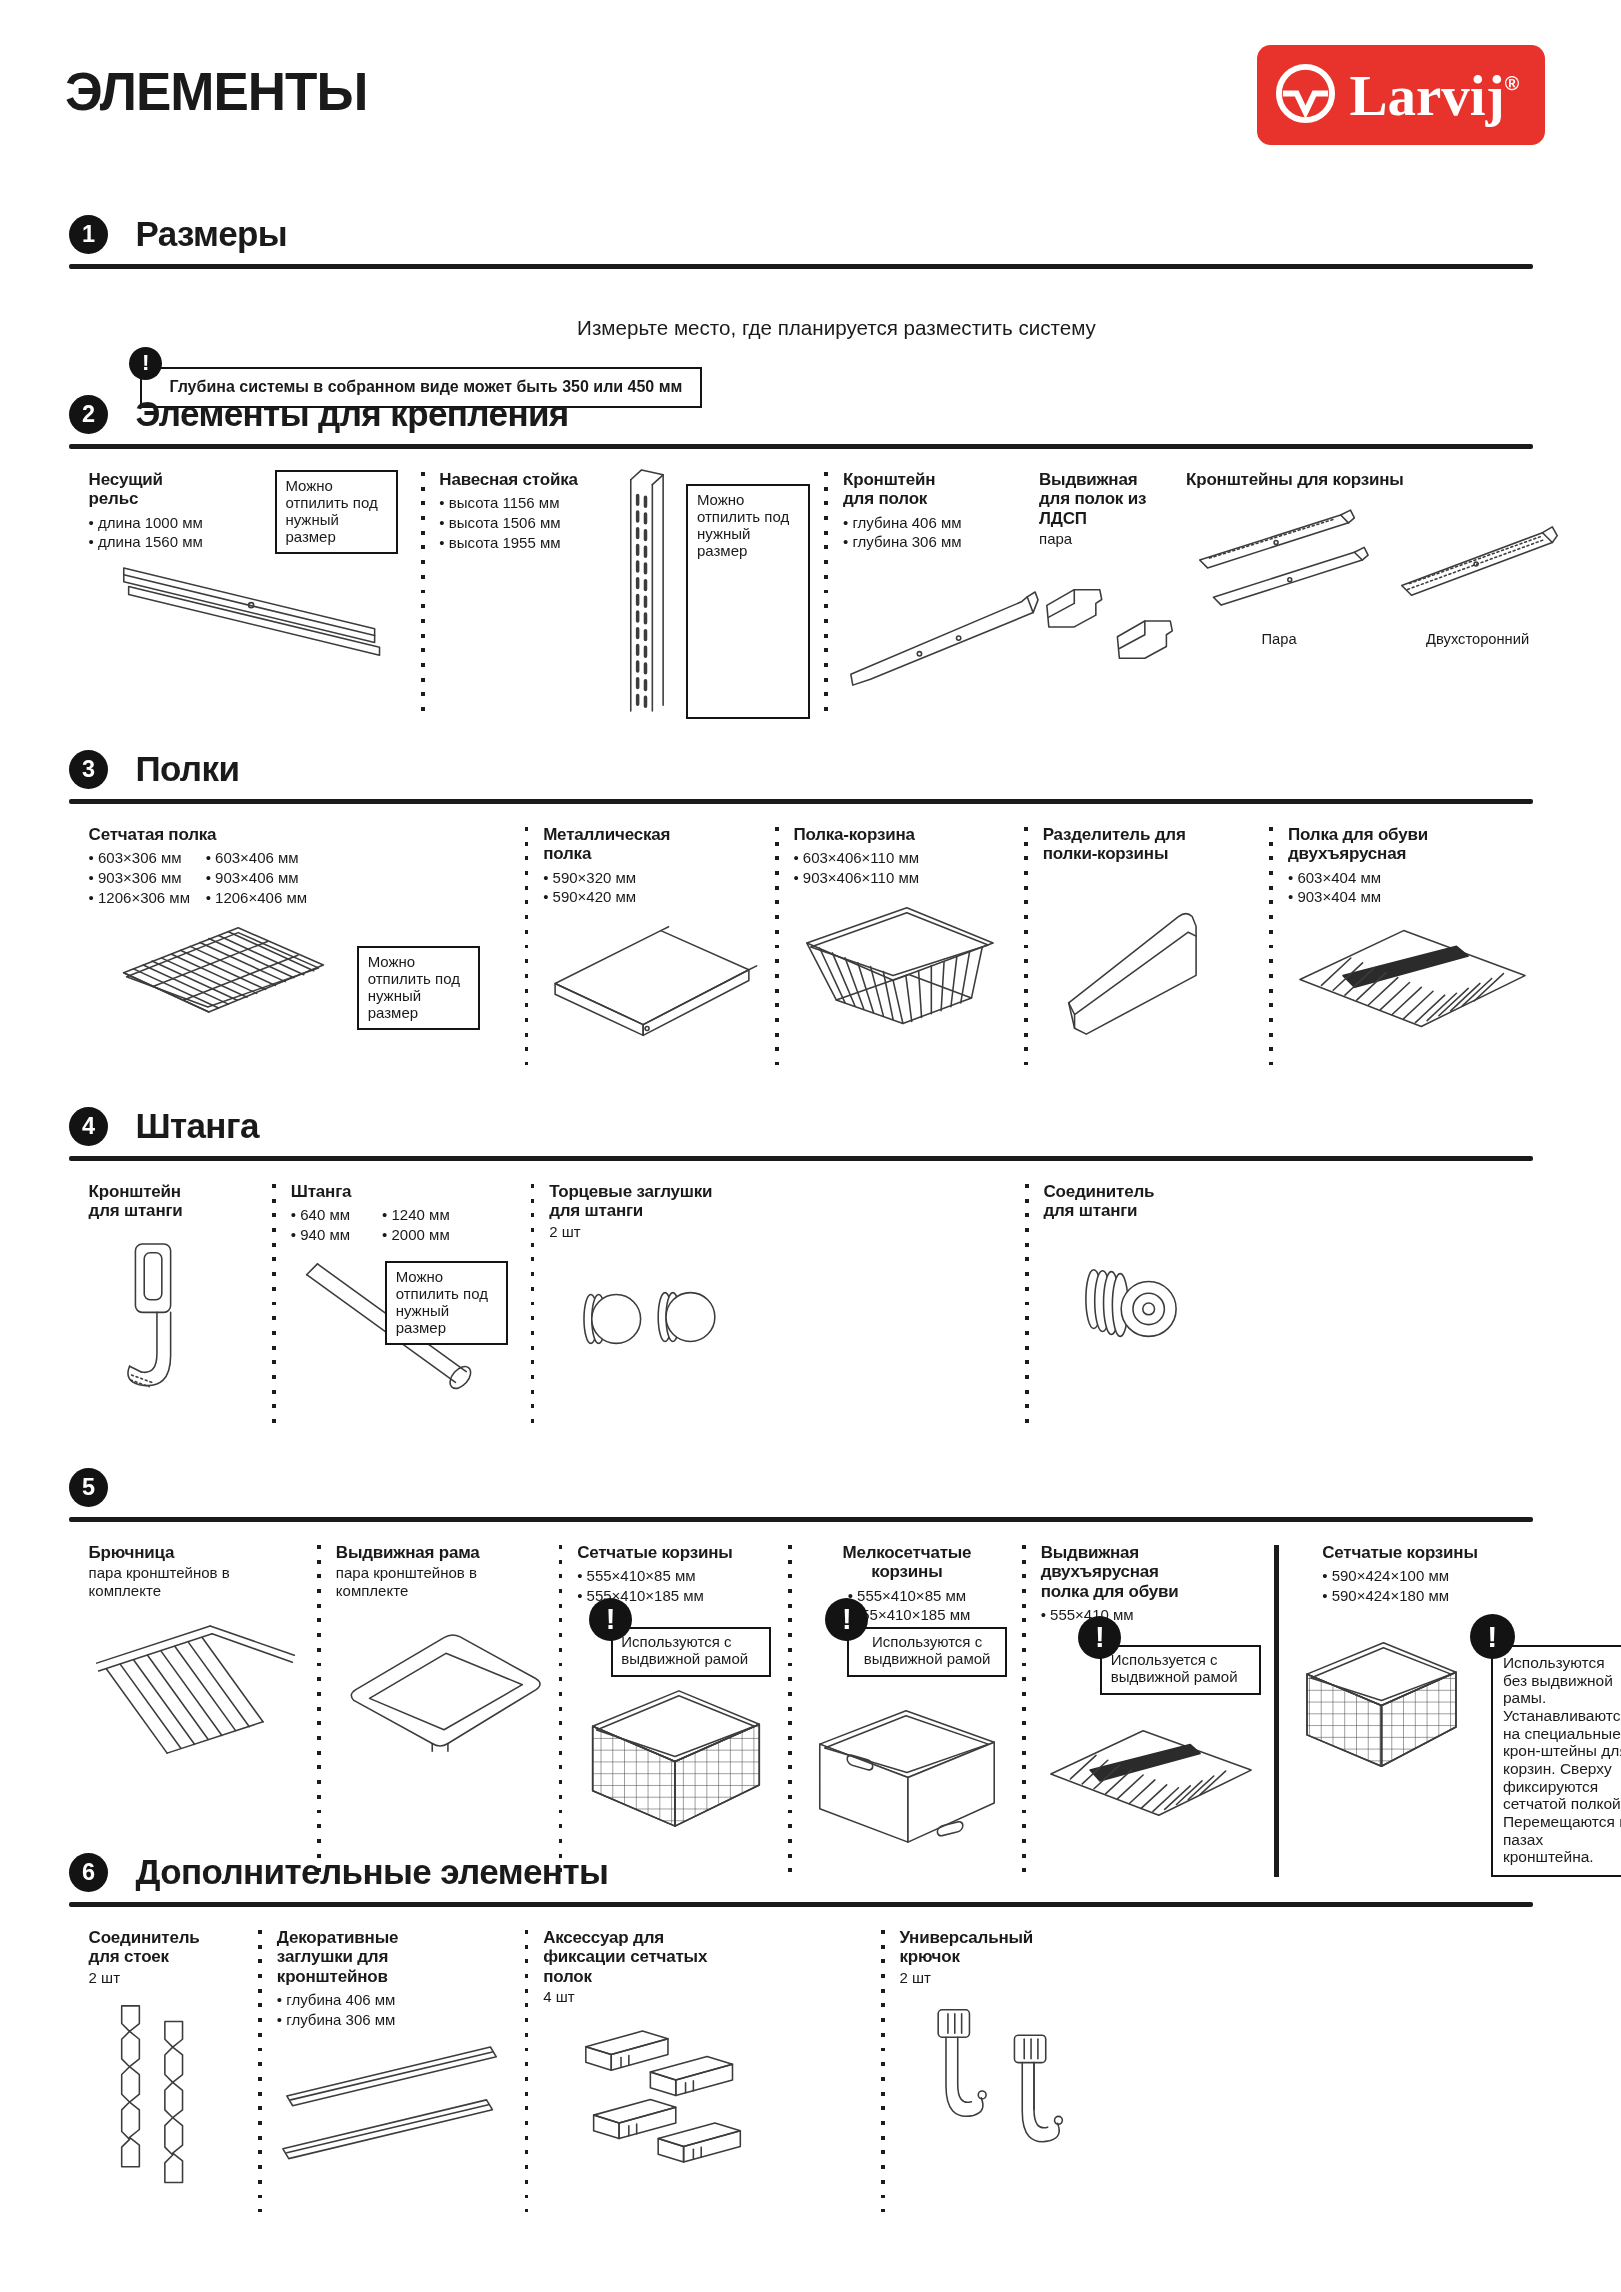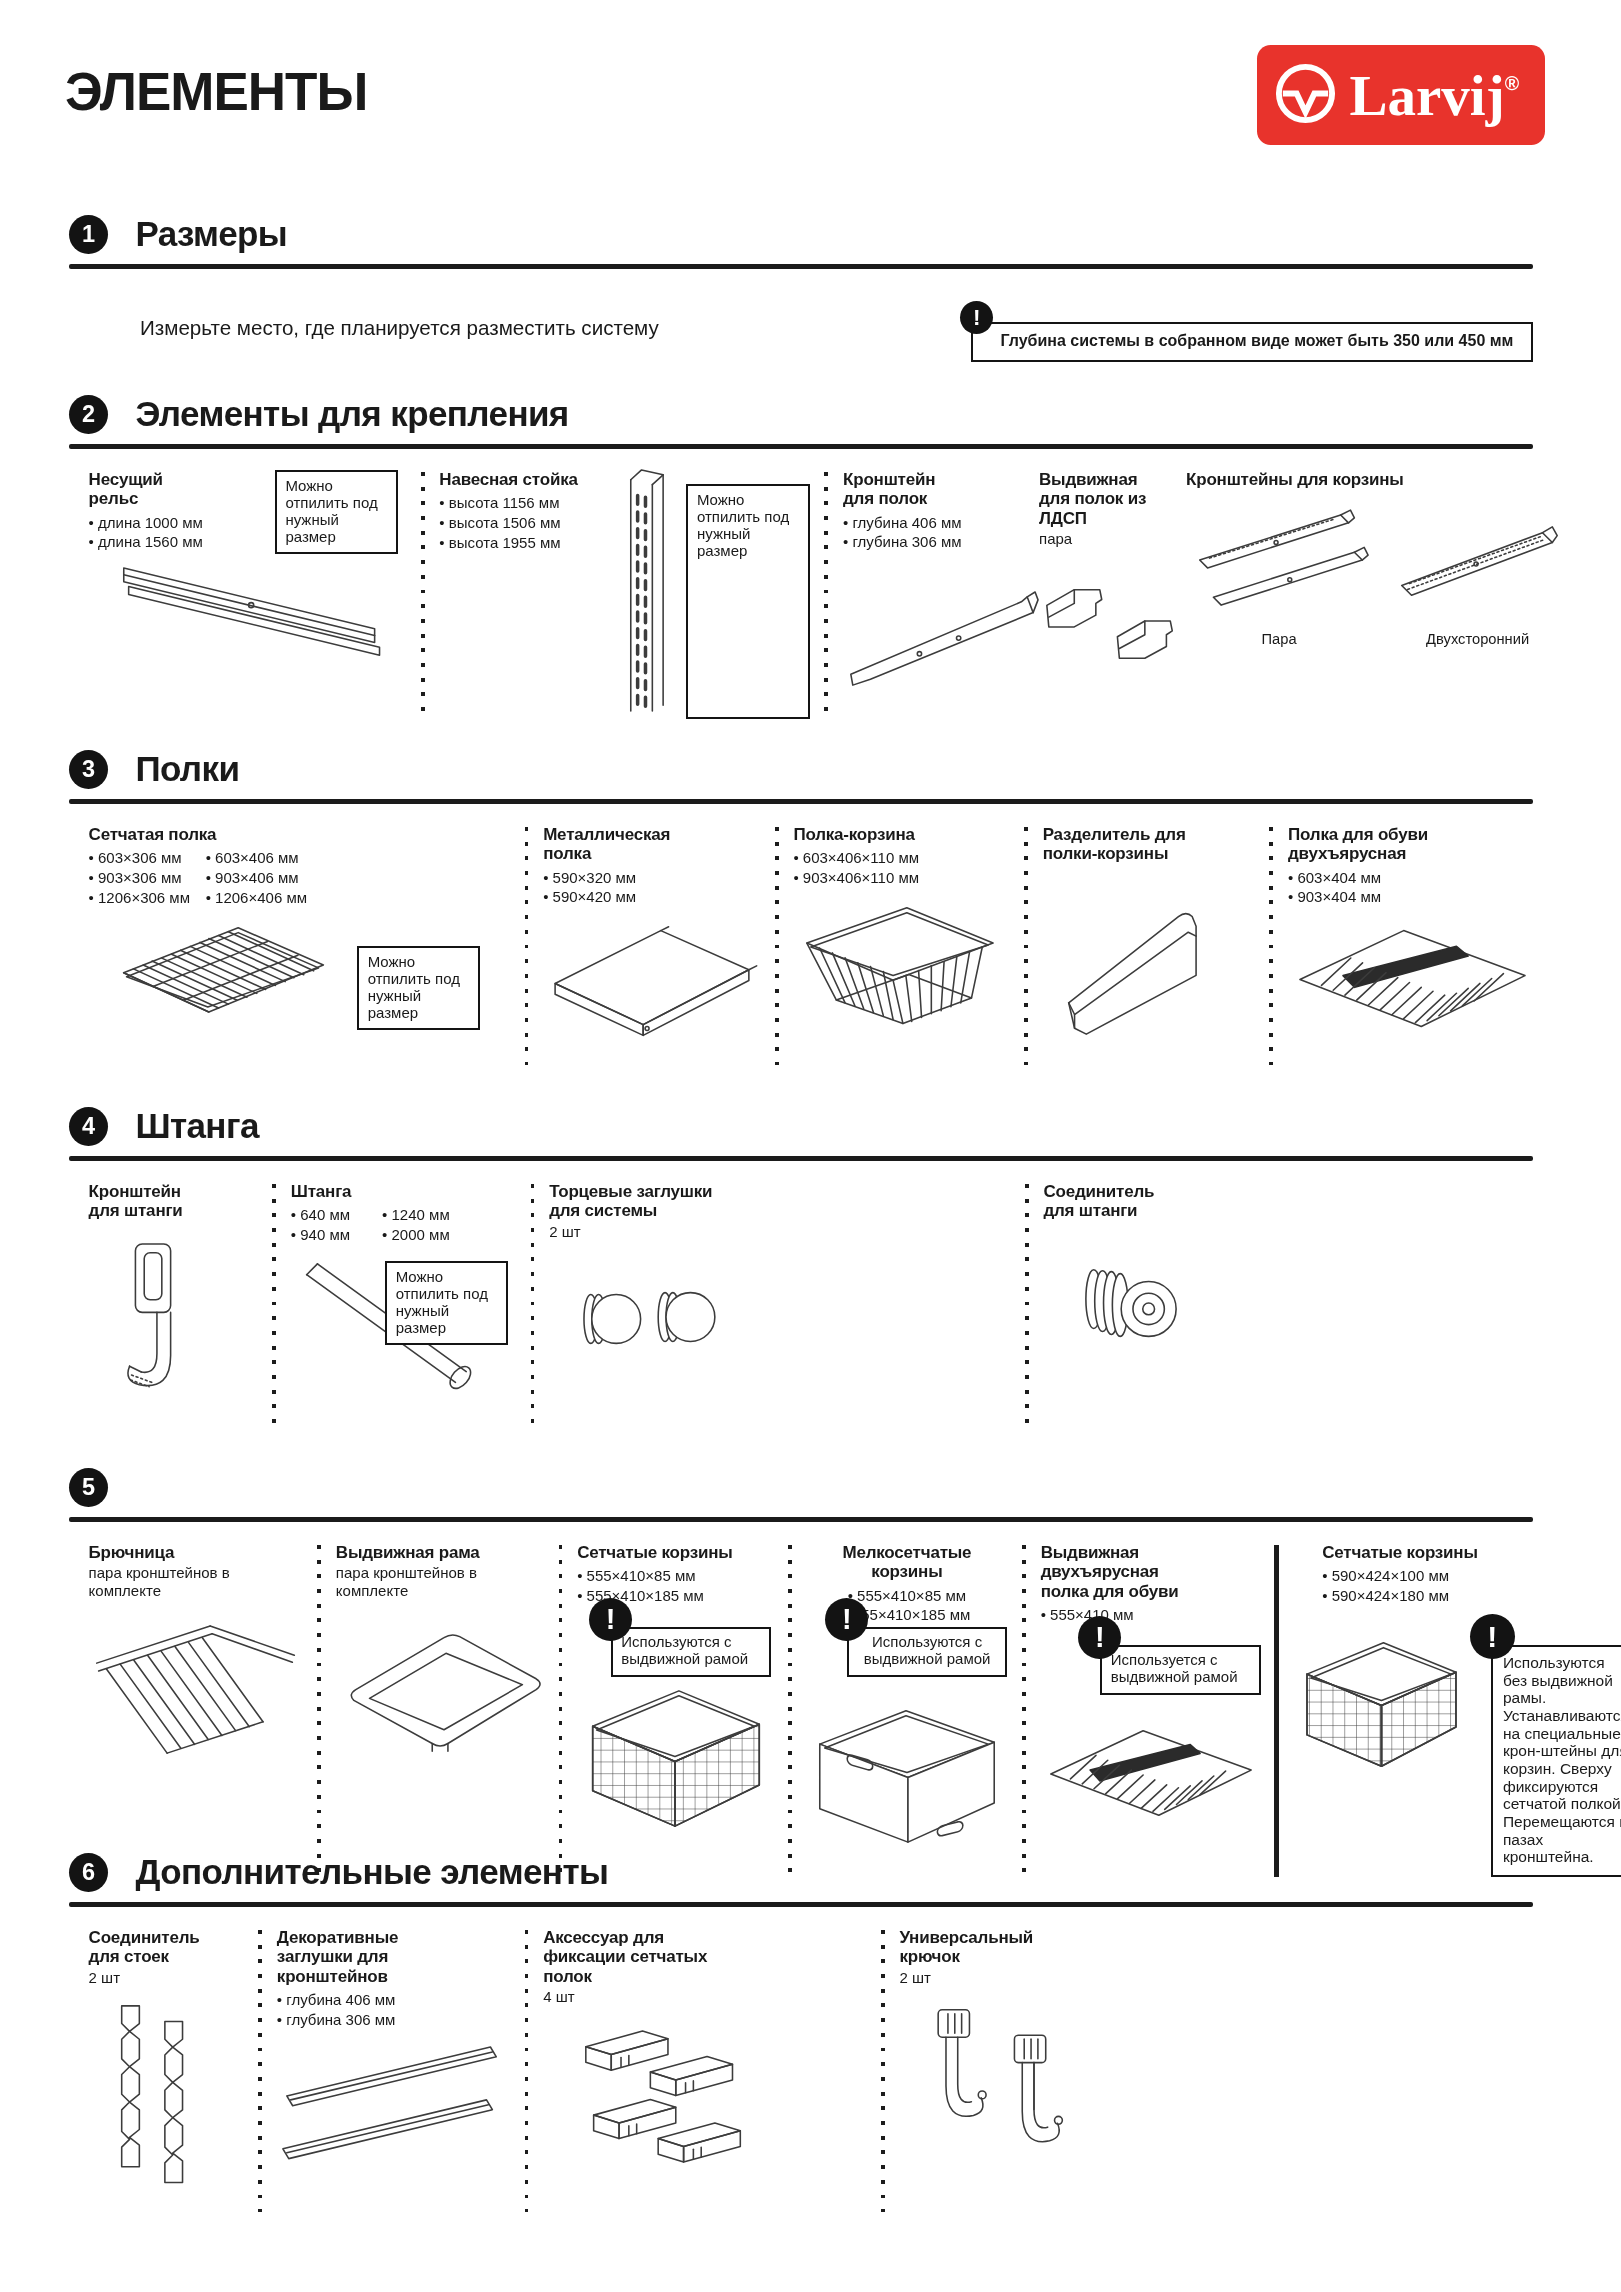--- a/index.html
+++ b/index.html
@@ -36,21 +36,21 @@
   .alert{position:relative;border:2.9px solid #141414;background:#fff;}
   .bang{position:absolute;border-radius:50%;background:#131313;color:#fff;font-weight:bold;
         display:flex;align-items:center;justify-content:center;}
   .alert1{margin-top:27.4px;padding:8.8px 17.6px 9.8px 27.4px;font-weight:bold;font-size:16px;
           white-space:nowrap;align-self:flex-start;}
   .alert1 .bang{width:33px;height:33px;font-size:22.5px;left:-12.7px;top:-22.5px;}
   .alert-s{width:139px;padding:4.9px 8.8px 6.9px;font-size:15px;line-height:1.13;}
   .alert-s .bang{width:43px;height:43px;font-size:29px;left:-23.5px;top:-31px;}
   .alert-big{flex:1;padding:6.9px 9.8px 8.8px;font-size:15.5px;line-height:1.14;margin-left:27.4px;margin-top:13.7px;}
   .alert-big .bang{width:45px;height:45px;font-size:30px;left:-23.5px;top:-33px;}
-  .s1row{display:flex;justify-content:space-between;align-items:flex-start;margin-top:25.5px;padding-left:71px;}
+  .s1row{display:flex;justify-content:space-between;align-items:center;margin-top:25.5px;padding-left:71px;flex-direction:column;}
   .intro{font-size:20.6px;margin-top:21.6px;}
   
   .illus svg{stroke:#3c3c3c;fill:none;stroke-width:1.6;stroke-linejoin:round;stroke-linecap:round;}
   .illus .fillw{fill:#fff;}
   .illus .dark{fill:#2b2b2b;stroke:#2b2b2b;}
   .illus .slot{stroke-width:3.6;}
   .tcol{flex:0 0 auto;}
   .pair{display:flex;align-items:flex-start;}
   .rel{position:relative;}
 </style>
@@ -395,21 +395,21 @@
               <ellipse cx="173" cy="129" rx="8" ry="13" transform="rotate(41 173 129)"></ellipse>
             </svg>
           </div>
           <div class="cutbox" style="position:absolute;left:94px;top:15.7px;background:#fff;">Можно отпилить под нужный размер</div>
         </div>
       </div>
 
       <div class="vdots"></div>
 
       <div style="width:461px;">
-        <div class="it" style="width:176px;">Торцевые заглушки для системы</div>
+        <div class="it" style="width:176px;">Торцевые заглушки для штанги</div>
         <div class="sub">2 шт</div>
         <div class="illus" style="margin:35px 0 0 17.6px;">
           <svg width="157" height="84" viewBox="0 0 160 86">
             <ellipse class="fillw" cx="24" cy="44" rx="7" ry="25"></ellipse>
             <ellipse class="fillw" cx="32" cy="44" rx="7" ry="25"></ellipse>
             <circle class="fillw" cx="50" cy="44" r="25"></circle>
             <ellipse class="fillw" cx="100" cy="42" rx="7" ry="25"></ellipse>
             <ellipse class="fillw" cx="108" cy="42" rx="7" ry="25"></ellipse>
             <circle class="fillw" cx="126" cy="42" r="25"></circle>
           </svg>

